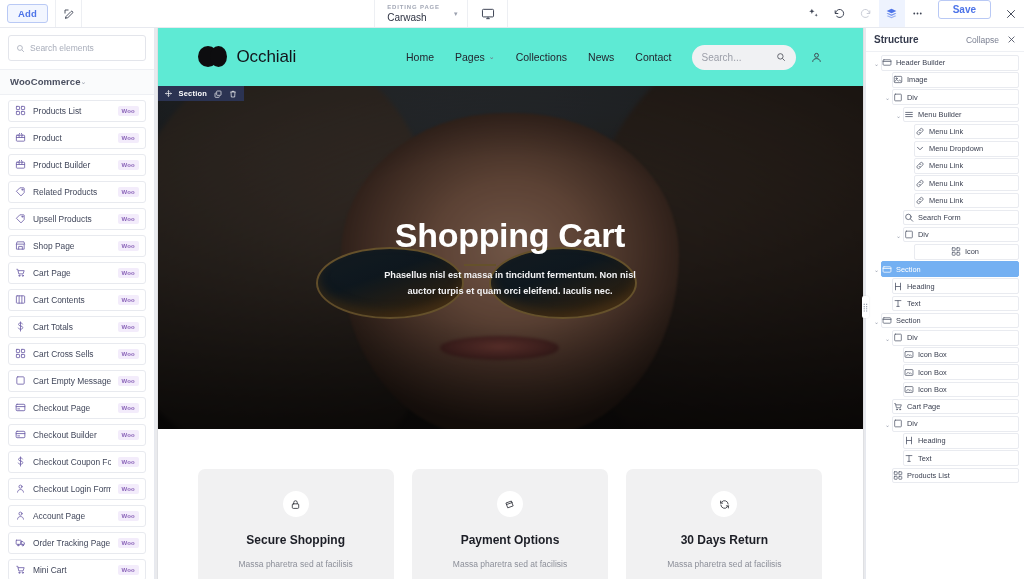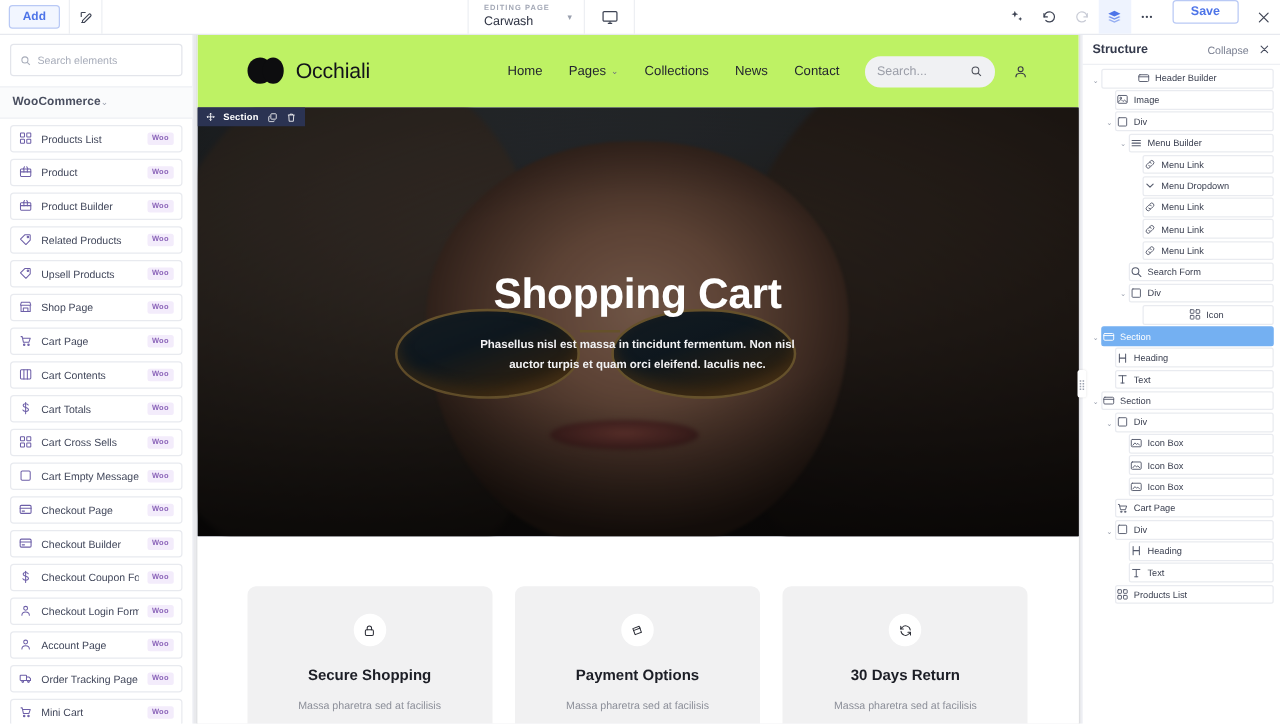--- a/index.html
+++ b/index.html
@@ -103,21 +103,21 @@
     display: flex; justify-content: center;
     padding: 0;
     position: relative; overflow: hidden;
   }
   .page {
     width: 705px; background: #ffffff; position: relative; overflow: hidden;
     box-shadow: 0 0 0 1px rgba(0,0,0,.04);
   }
 
   
-  .site-header { height: 58px; display: flex; align-items: center; padding: 0 40px; background: #bef264; }
+  .site-header { height: 58px; display: flex; align-items: center; padding: 0 40px; background: #5eead4; }
   .brand { display: flex; align-items: center; gap: 9px; }
   .brand-mark { position: relative; width: 30px; height: 22px; }
   .brand-mark i { position: absolute; border-radius: 50%; background: #0d0d0f; display:block; }
   .brand-mark i.a { width: 20px; height: 21px; left: 0; top: 0; }
   .brand-mark i.b { width: 17px; height: 21px; left: 12px; top: 0; }
   .brand-name { font-size: 17px; color: #12131a; letter-spacing: -.1px; }
   .site-nav { display: flex; align-items: center; gap: 21px; margin-left: auto; }
   .nav-link { font-size: 10.5px; color: #23252f; display: flex; align-items: center; gap: 4px; cursor: pointer; }
   .nav-link .cv { font-size: 7px; color: #6d7080; }
   .site-search {
@@ -642,21 +642,21 @@
         <span class="rp-close">
           <svg width="9" height="9" viewBox="0 0 24 24" fill="none" stroke="currentColor" stroke-width="2.2" stroke-linecap="round">
             <path d="M5 5l14 14M19 5L5 19"></path>
           </svg>
         </span>
       </div>
       <div class="tree" id="tree">
           <div class="trow">
             <span style="width:6px;flex:0 0 6px;"></span>
             <span class="tcaret">⌄</span>
-            <div class="tnode" style="flex:1 1 auto;padding-left:28px;">
+            <div class="tnode" style="flex:1 1 auto;">
               <span class="ticon">
                 <svg width="11" height="11" viewBox="0 0 24 24" fill="none" stroke="currentColor" stroke-width="1.8" stroke-linecap="round" stroke-linejoin="round">
                   <rect x="2.5" y="5.5" width="19" height="13" rx="2.2"></rect>
                   <path d="M2.5 9.5h19"></path>
                 </svg>
               </span>
               <span>Header Builder</span>
             </div>
           </div>
           <div class="trow">

